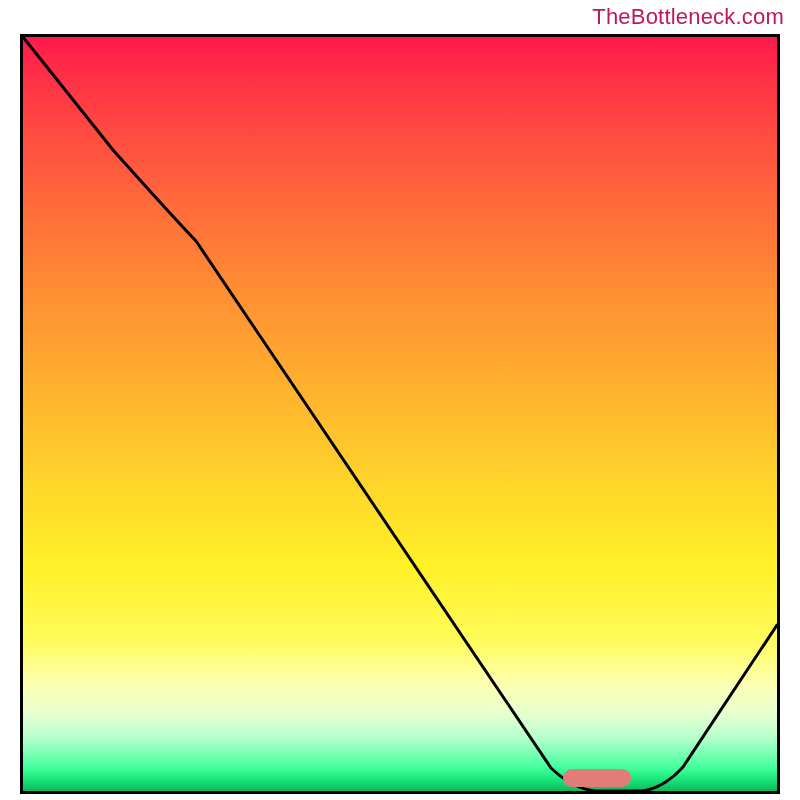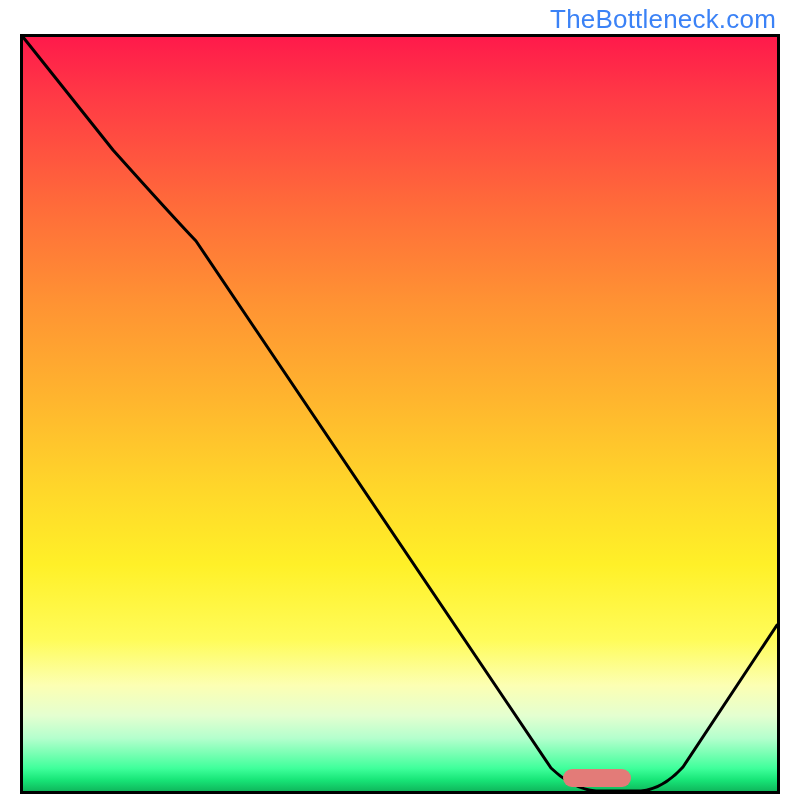--- a/index.html
+++ b/index.html
@@ -11,24 +11,24 @@
     font-family: Arial, Helvetica, sans-serif;
   }
   .wrap {
     position: relative;
     width: 800px;
     height: 800px;
   }
   .attrib {
     position: absolute;
     top: 4px;
-    right: 24px;
-    font-size: 26px;
+    right: 16px;
+    font-size: 22px;
     font-weight: 400;
-    color: #3b82f6;
+    color: #be185d;
     letter-spacing: 0.2px;
     user-select: none;
   }
   .plot-frame {
     position: absolute;
     left: 20px;
     top: 34px;
     width: 760px;
     height: 760px;
     border: 3px solid #000;

